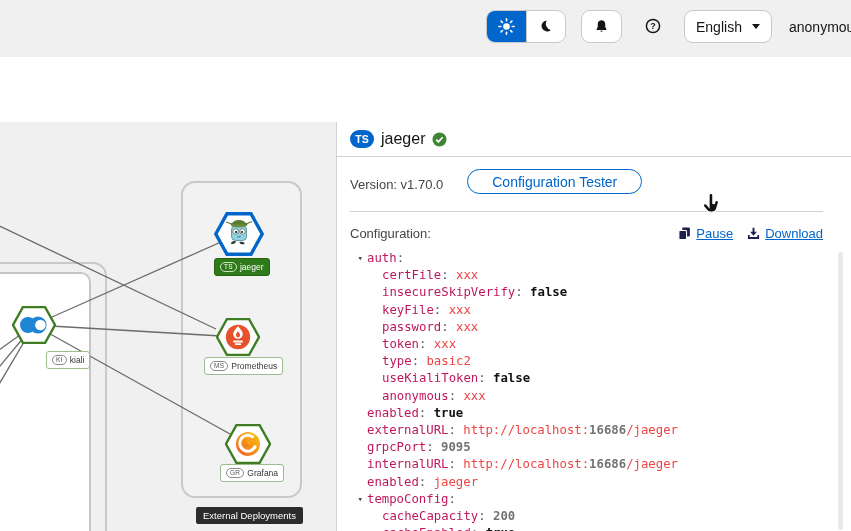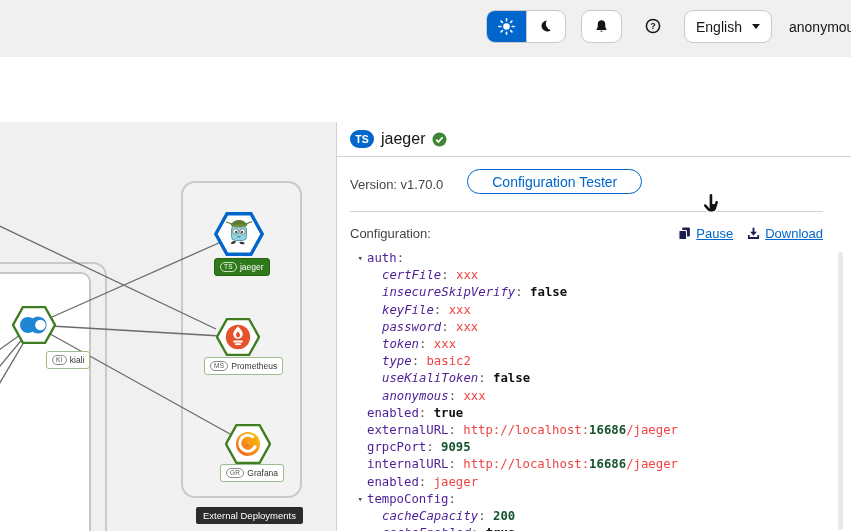--- a/index.html
+++ b/index.html
@@ -63,27 +63,27 @@
   #p-hr{border:none;border-top:1px solid #d2d2d2;margin:8px 0 0 0;}
   #config-row{margin-top:14px;display:flex;justify-content:space-between;align-items:center;}
   #config-label{font-size:13px;color:#454545;}
   .doc-links{display:flex;gap:14px;align-items:center;}
   .doc-link{display:flex;gap:5px;align-items:center;font-size:13px;color:#0066cc;text-decoration:underline;cursor:pointer;}
   
   #config-code{margin-top:9px;font-family:"DejaVu Sans Mono","Liberation Mono",monospace;font-size:12.3px;line-height:17.2px;color:#2b2b2b;}
   .cl{white-space:pre;}
   .gut{display:inline-block;width:17px;text-align:right;padding-right:4px;box-sizing:border-box;
        color:#4d4d4d;font-size:9px;vertical-align:1px;}
-  .k{color:#4c1d95;}
+  .k{color:#be185d;}
   .ind0{padding-left:0;}
-  .ind1{padding-left:15px;font-style:italic;}
+  .ind1{padding-left:15px;}
   .pc{color:#5a5a5a;}
   .v-p{color:#ef4444;}
   .v-b{color:#111;font-weight:700;}
-  .v-n{color:#14532d;font-weight:600;}
+  .v-n{color:#737373;font-weight:600;}
   #code-scrollbar{left:838px;top:252px;width:5px;height:278px;background:#e9e9e9;border-radius:3px;}
   #cursor{left:701px;top:192px;z-index:20;}
 </style>
 </head>
 <body>
 
 <div id="masthead" class="abs">
   <div class="seg-group abs">
     <div class="seg on">
       <svg width="17" height="17" viewBox="0 0 16 16">

